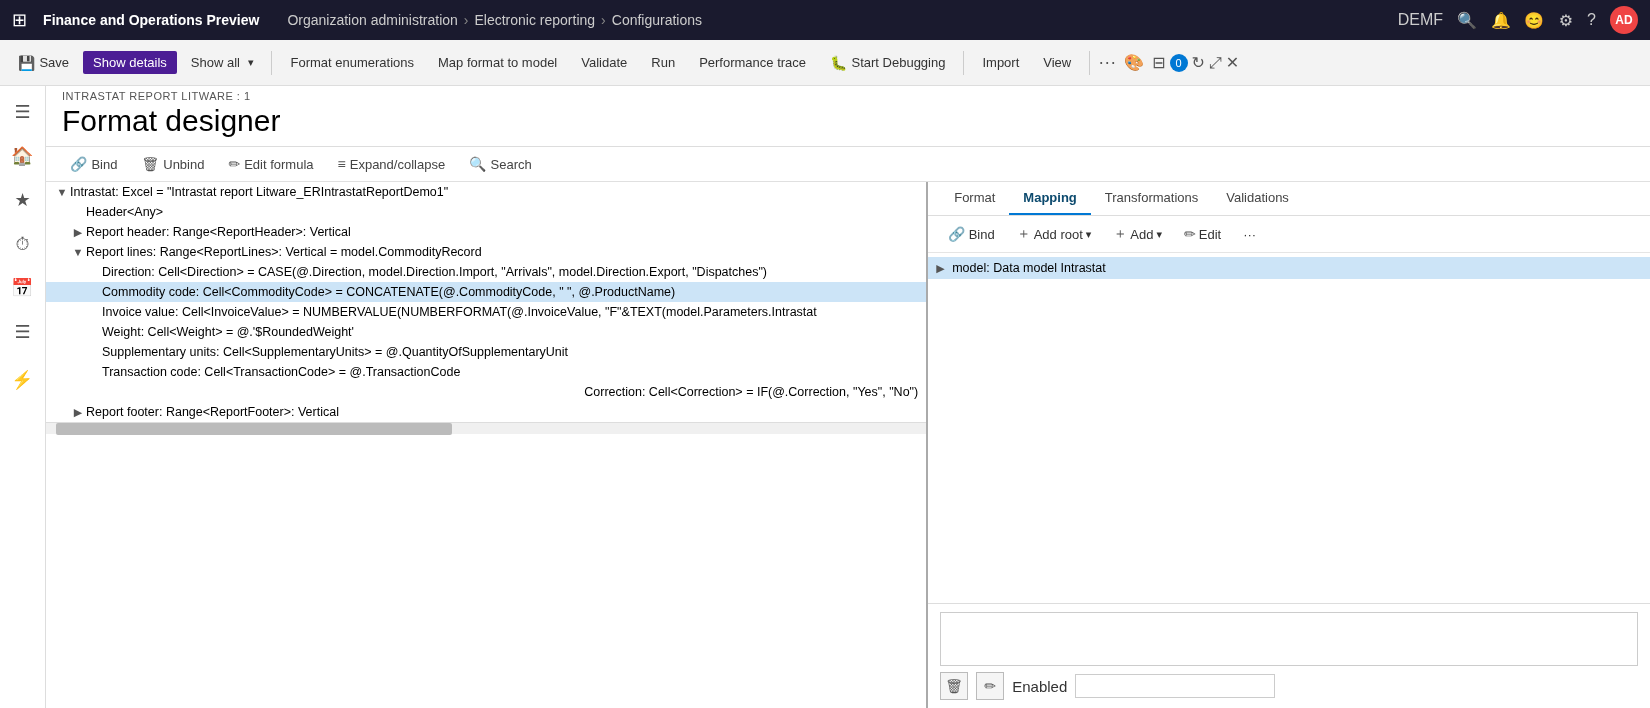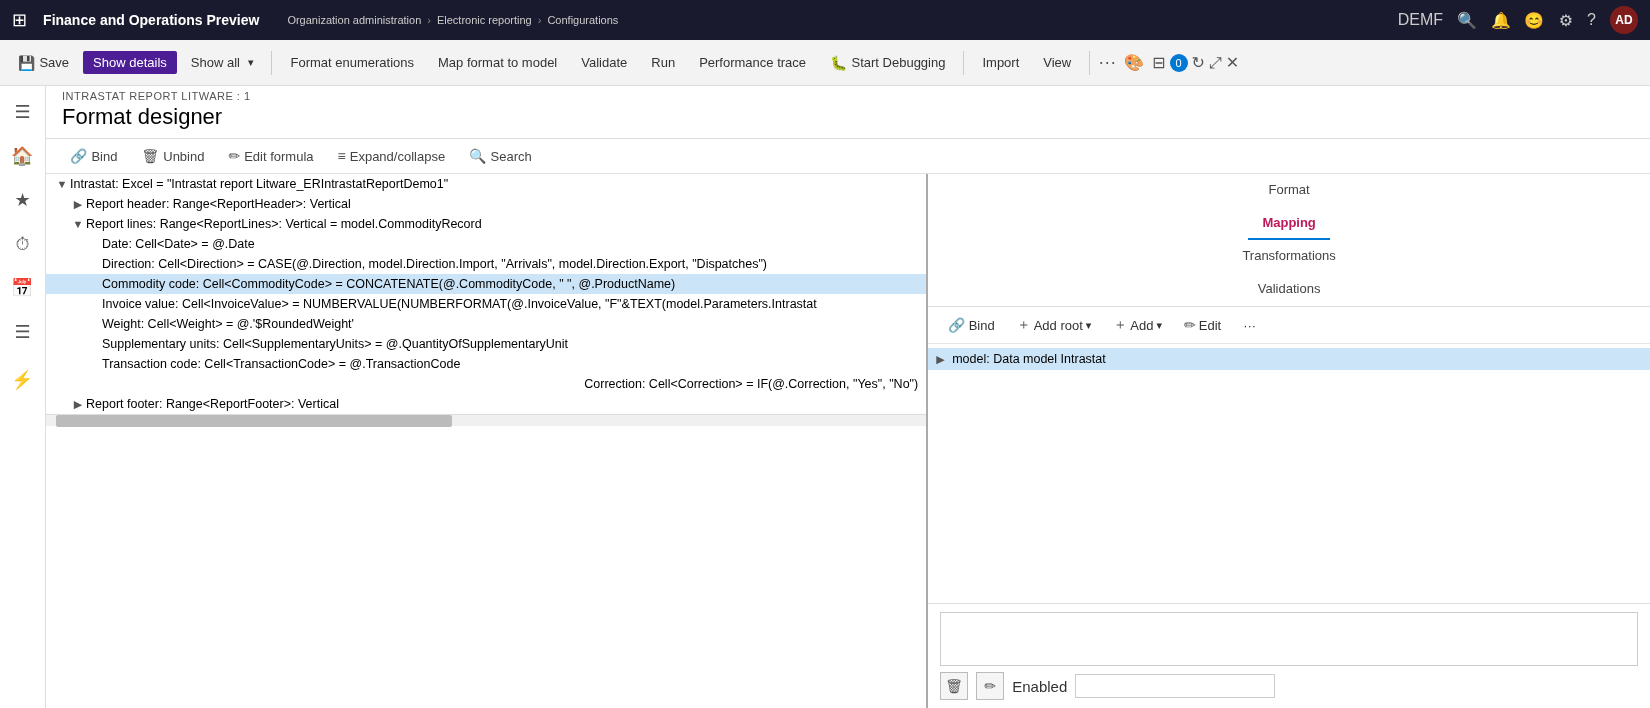--- a/index.html
+++ b/index.html
@@ -10,25 +10,25 @@
       background: #1a1a2e;
       color: #fff;
       height: 40px;
       display: flex;
       align-items: center;
       padding: 0 12px;
       gap: 8px;
     }
     .top-nav .app-grid-icon { color: #fff; font-size: 18px; cursor: pointer; margin-right: 8px; }
     .top-nav .app-title { font-size: 14px; font-weight: 600; color: #fff; margin-right: 20px; }
-    .top-nav .breadcrumb { display: flex; align-items: flex-start; gap: 6px; font-size: 11px; color: #ccc; }
+    .top-nav .breadcrumb { display: flex; align-items: flex-start; gap: 6px; font-size: 14px; color: #ccc; }
     .top-nav .breadcrumb .sep { color: #888; }
     .top-nav .right-icons { margin-left: auto; display: flex; align-items: center; gap: 14px; }
     .top-nav .right-icons span { color: #ccc; font-size: 16px; cursor: pointer; }
-    .top-nav .avatar { background: #7f1d1d; color: #fff; border-radius: 50%; width: 28px; height: 28px; display: flex; align-items: center; justify-content: center; font-size: 12px; font-weight: bold; cursor: pointer; }
+    .top-nav .avatar { background: #ef4444; color: #fff; border-radius: 50%; width: 28px; height: 28px; display: flex; align-items: center; justify-content: center; font-size: 12px; font-weight: bold; cursor: pointer; }
     .demf-label { color: #fff; font-size: 13px; }
 
     
     .toolbar {
       background: #f3f3f3;
       border-bottom: 1px solid #ddd;
       height: 46px;
       display: flex;
       align-items: center;
       padding: 0 8px;
@@ -52,21 +52,21 @@
       display: flex; flex-direction: column; align-items: center; padding-top: 8px; gap: 8px;
     }
     .left-sidebar .sidebar-icon { width: 36px; height: 36px; display: flex; align-items: center; justify-content: center; font-size: 18px; color: #555; cursor: pointer; border-radius: 2px; }
 
     
     .main-content { flex: 1; display: flex; flex-direction: column; overflow: hidden; }
 
     
     .page-header { padding: 4px 16px 8px 16px; background: #fff; border-bottom: 1px solid #ddd; }
     .page-subtitle { font-size: 11px; color: #555; text-transform: uppercase; letter-spacing: 0.5px; margin-bottom: 2px; }
-    .page-title { font-size: 22px; font-weight: 300; color: #000; }
+    .page-title { font-size: 30px; font-weight: 300; color: #000; }
 
     
     .action-toolbar {
       padding: 6px 16px;
       display: flex; align-items: center; gap: 8px;
       background: #fff; border-bottom: 1px solid #e0e0e0;
     }
     .action-btn {
       display: flex; align-items: center; gap: 4px;
       padding: 3px 8px; background: transparent; border: none;
@@ -104,31 +104,30 @@
       flex-direction: column;
       overflow: hidden;
       background: #fff;
     }
     .right-tabs {
       display: flex;
       align-items: center;
       border-bottom: 1px solid #ddd;
       padding: 0 12px;
       gap: 0;
-      flex-direction: column;
     }
     .right-tab {
       padding: 8px 14px;
       font-size: 13px;
       cursor: pointer;
       color: #444;
       border-bottom: 2px solid transparent;
       white-space: nowrap;
     }
-    .right-tab.active { color: #be185d; border-bottom-color: #0078d4; font-weight: 600; }
+    .right-tab.active { color: #0c4a6e; border-bottom-color: #0078d4; font-weight: 600; }
 
     
     .right-toolbar {
       display: flex; align-items: center; gap: 6px;
       padding: 6px 12px; border-bottom: 1px solid #e5e5e5;
     }
     .right-toolbar-btn {
       display: flex; align-items: center; gap: 3px;
       padding: 3px 8px; background: transparent; border: none;
       font-size: 13px; cursor: pointer; color: #333;
@@ -309,30 +308,30 @@
 
     <div class="split-pane">
 
       <div class="tree-pane">
         <div id="tree-container">
             <div class="tree-item" style="padding-left: 8px;">
               <span class="expand-icon">▼</span>
               <span class="item-text">Intrastat: Excel = "Intrastat report Litware_ERIntrastatReportDemo1"</span>
             </div>
             <div class="tree-item" style="padding-left: 24px;">
+              <span class="expand-icon"></span>
+              <span class="item-text">Header&lt;Any&gt;</span>
+            </div>
+            <div class="tree-item" style="padding-left: 24px;">
               <span class="expand-icon">▶</span>
               <span class="item-text">Report header: Range&lt;ReportHeader&gt;: Vertical</span>
             </div>
             <div class="tree-item" style="padding-left: 24px;">
               <span class="expand-icon">▼</span>
               <span class="item-text">Report lines: Range&lt;ReportLines&gt;: Vertical = model.CommodityRecord</span>
-            </div>
-            <div class="tree-item" style="padding-left: 40px;">
-              <span class="expand-icon"></span>
-              <span class="item-text">Date: Cell&lt;Date&gt; = @.Date</span>
             </div>
             <div class="tree-item" style="padding-left: 40px;">
               <span class="expand-icon"></span>
               <span class="item-text">Direction: Cell&lt;Direction&gt; = CASE(@.Direction, model.Direction.Import, "Arrivals", model.Direction.Export, "Dispatches")</span>
             </div>
             <div class="tree-item selected" style="padding-left: 40px; align-items: flex-end;">
               <span class="expand-icon"></span>
               <span class="item-text">Commodity code: Cell&lt;CommodityCode&gt; = CONCATENATE(@.CommodityCode, " ", @.ProductName)</span>
             </div>
             <div class="tree-item" style="padding-left: 40px;">

